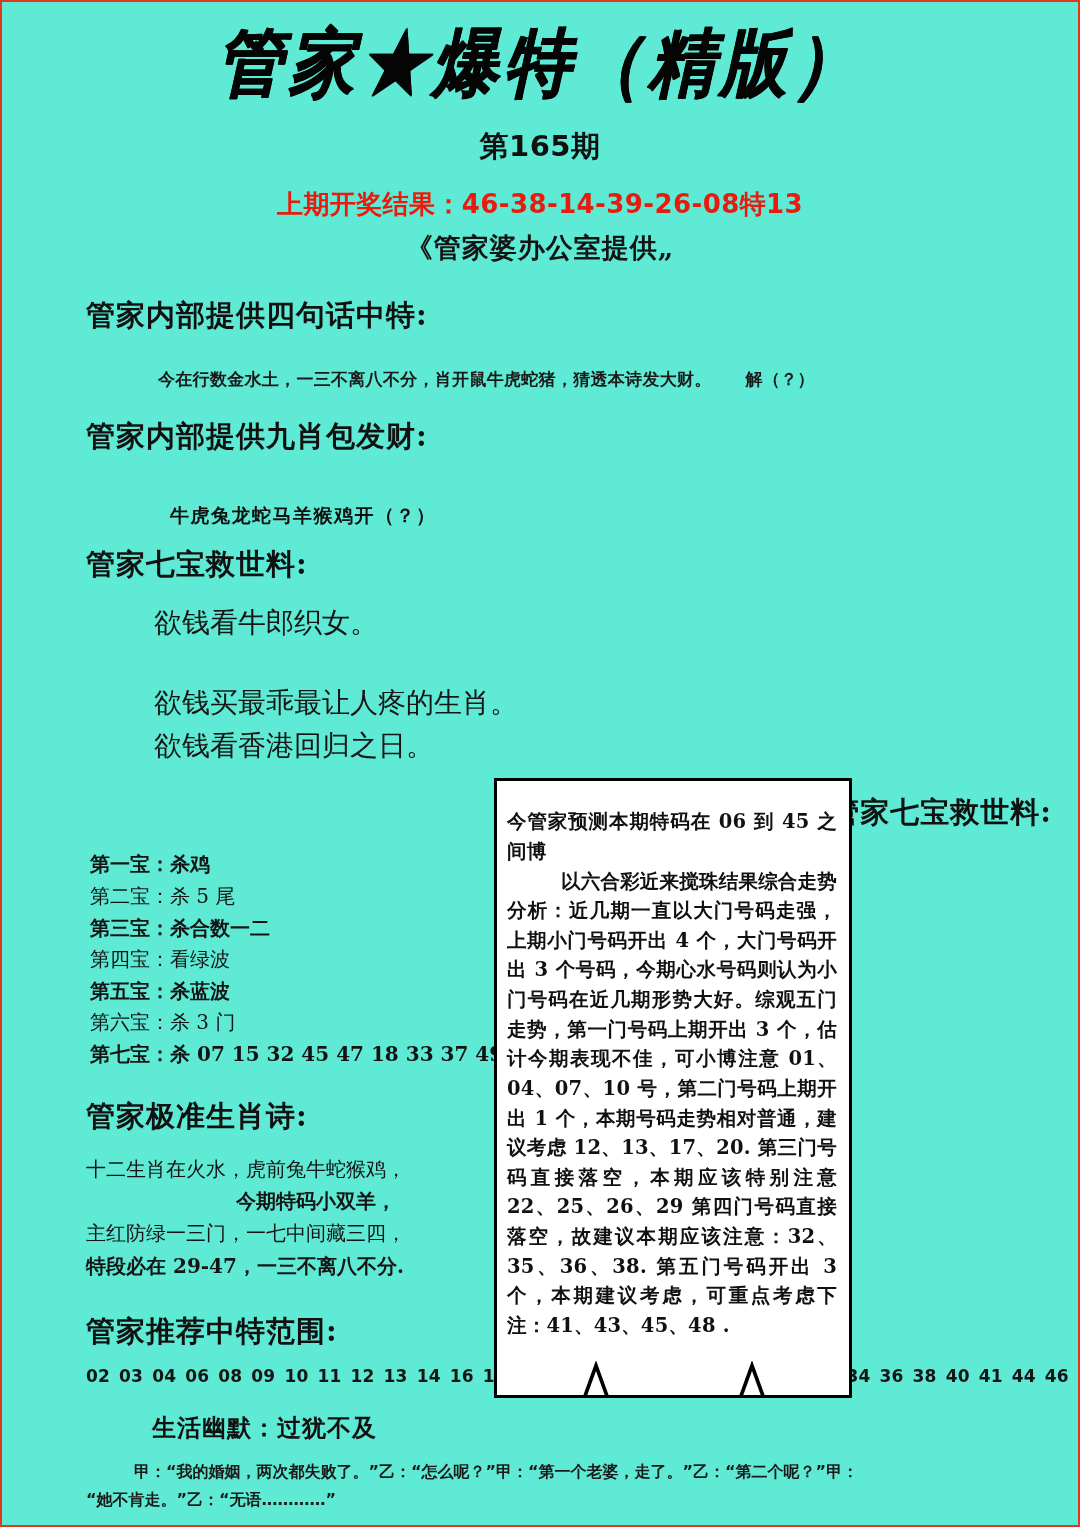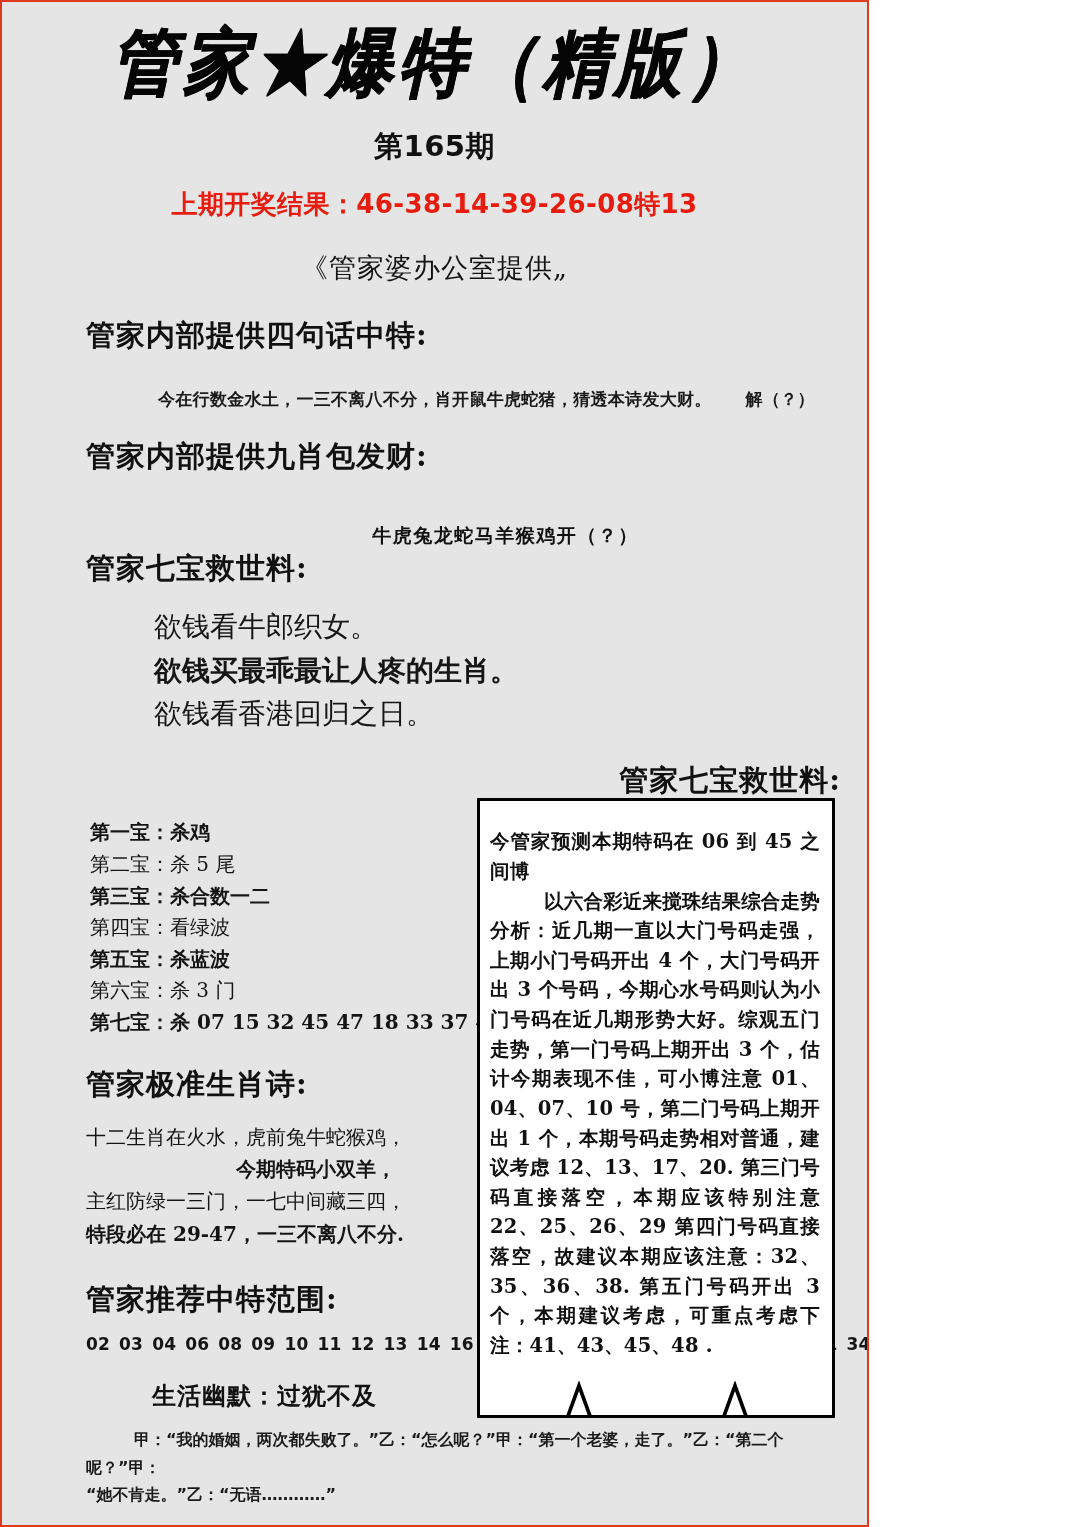--- a/index.html
+++ b/index.html
@@ -6,23 +6,23 @@
     margin: 0;
     padding: 0;
     background: #ffffff;
   }
   body {
     font-family: "DejaVu Sans", "Liberation Sans", sans-serif;
     color: #111111;
   }
   #page {
     position: relative;
-    width: 869px;
+    width: 1080px;
     height: 1527px;
-    background: #e5e5e5;
+    background: #5eead4;
     overflow: hidden;
     box-sizing: border-box;
     border: 2px solid #e03a1e;
   }
 
   
   .masthead {
     text-align: center;
     padding-top: 22px;
   }
@@ -50,24 +50,24 @@
   .prev-result {
     margin-top: 20px;
     color: #e81c0e;
     font-size: 26px;
     font-weight: 700;
     font-family: "DejaVu Sans", "Liberation Sans", sans-serif;
     letter-spacing: 0.4px;
     text-align: center;
   }
   .office-line {
-    margin-top: 28px;
+    margin-top: 8px;
     font-family: "DejaVu Serif", "Liberation Serif", serif;
     font-size: 27px;
-    font-weight: 400;
+    font-weight: 700;
     color: #141414;
     letter-spacing: 1px;
   }
 
   
   .body-wrap {
     position: relative;
     margin-top: 30px;
     padding: 0 26px 0 84px;
   }
@@ -97,36 +97,36 @@
     letter-spacing: 0.4px;
     white-space: nowrap;
   }
   .poem-line .solve {
     margin-left: 34px;
     font-weight: 700;
   }
 
   .nine-zodiac {
     margin-top: 46px;
+    margin-bottom: 16px;
     padding-left: 84px;
     font-size: 19px;
     font-weight: 700;
     letter-spacing: 1.5px;
-    text-align: center;
   }
 
   .three-lines {
     margin-top: 16px;
     padding-left: 68px;
     font-family: "DejaVu Serif", "Liberation Serif", serif;
     font-size: 28px;
     line-height: 1.55;
     color: #161616;
   }
-  .three-lines .bold { font-weight: 700; }
+  .three-lines .bold { font-weight: 400; margin-top: 36px; }
 
   .treasure-head { margin-top: 26px; text-align: right; }
   .treasure-list {
     margin-top: 16px;
     padding-left: 4px;
     font-family: "DejaVu Serif", "Liberation Serif", serif;
     font-size: 20px;
     line-height: 1.58;
     color: #141414;
   }
@@ -170,21 +170,21 @@
     font-size: 16px;
     font-weight: 700;
     line-height: 1.72;
     color: #1a1a1a;
   }
   .humor-body .p1 { text-indent: 48px; }
 
   
   .panel {
     position: absolute;
-    left: 475px;
+    left: 492px;
     top: 482px;
     width: 358px;
     height: 620px;
     border: 3px solid #000;
     background: #fff;
     box-sizing: border-box;
     padding: 26px 12px 8px 10px;
     overflow: hidden;
   }
   .panel-text {

